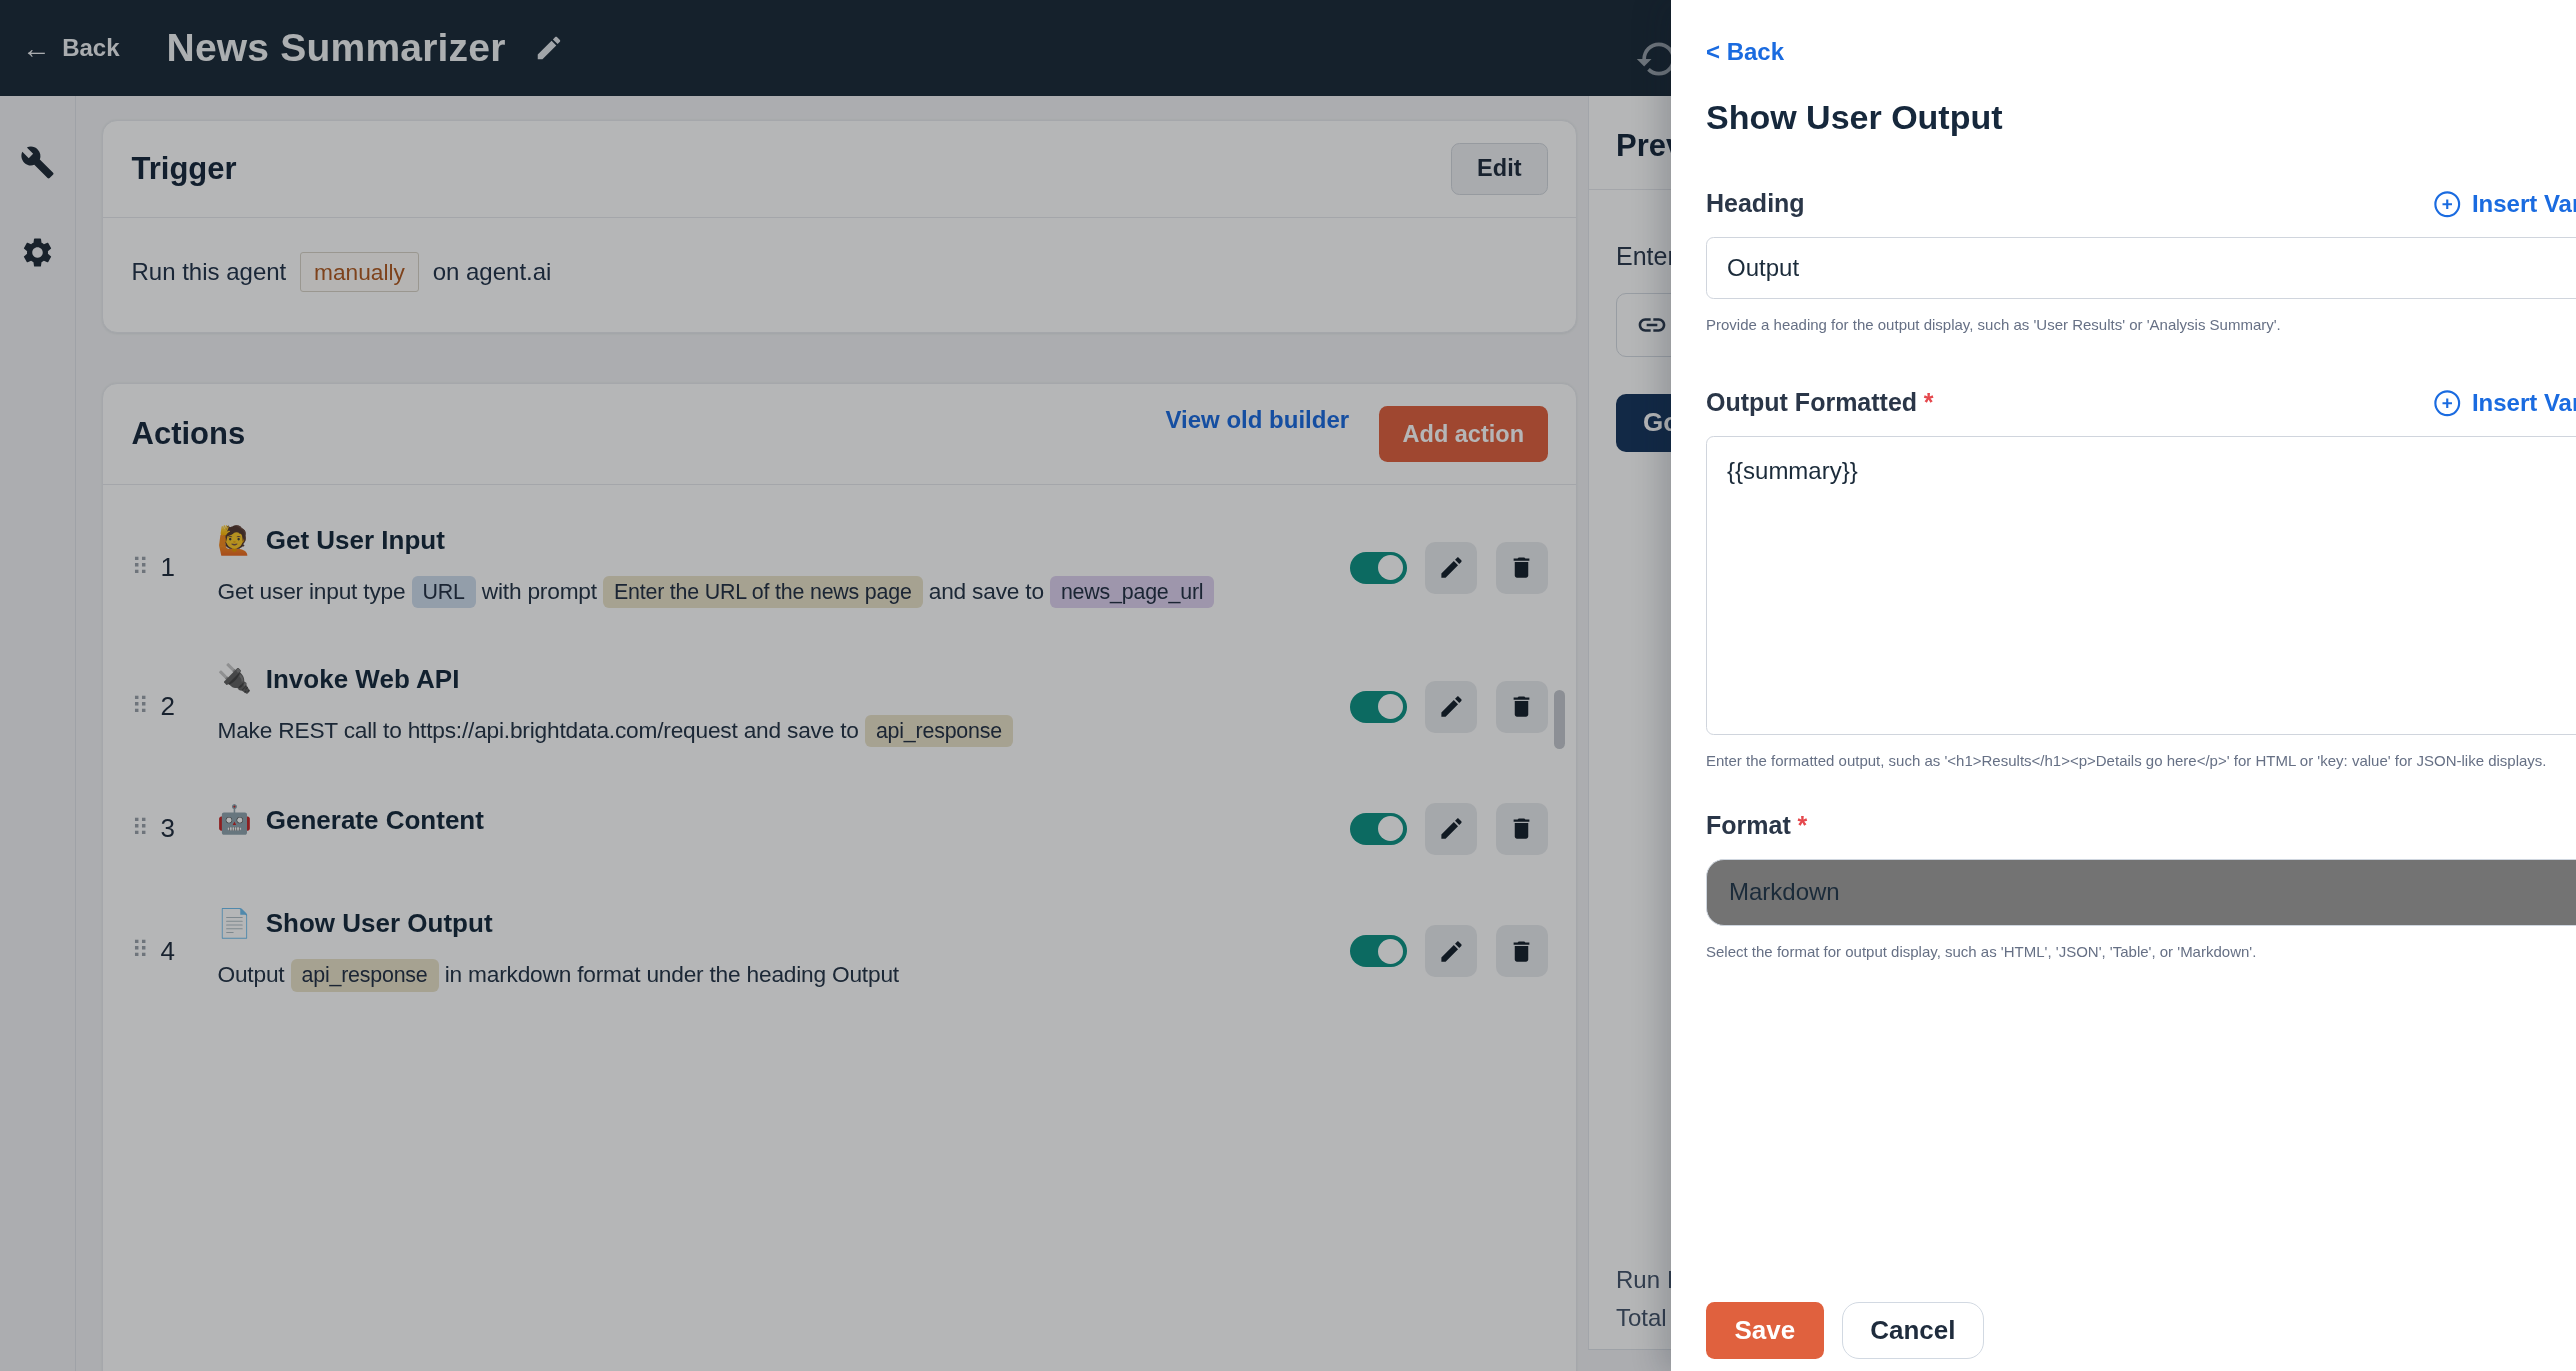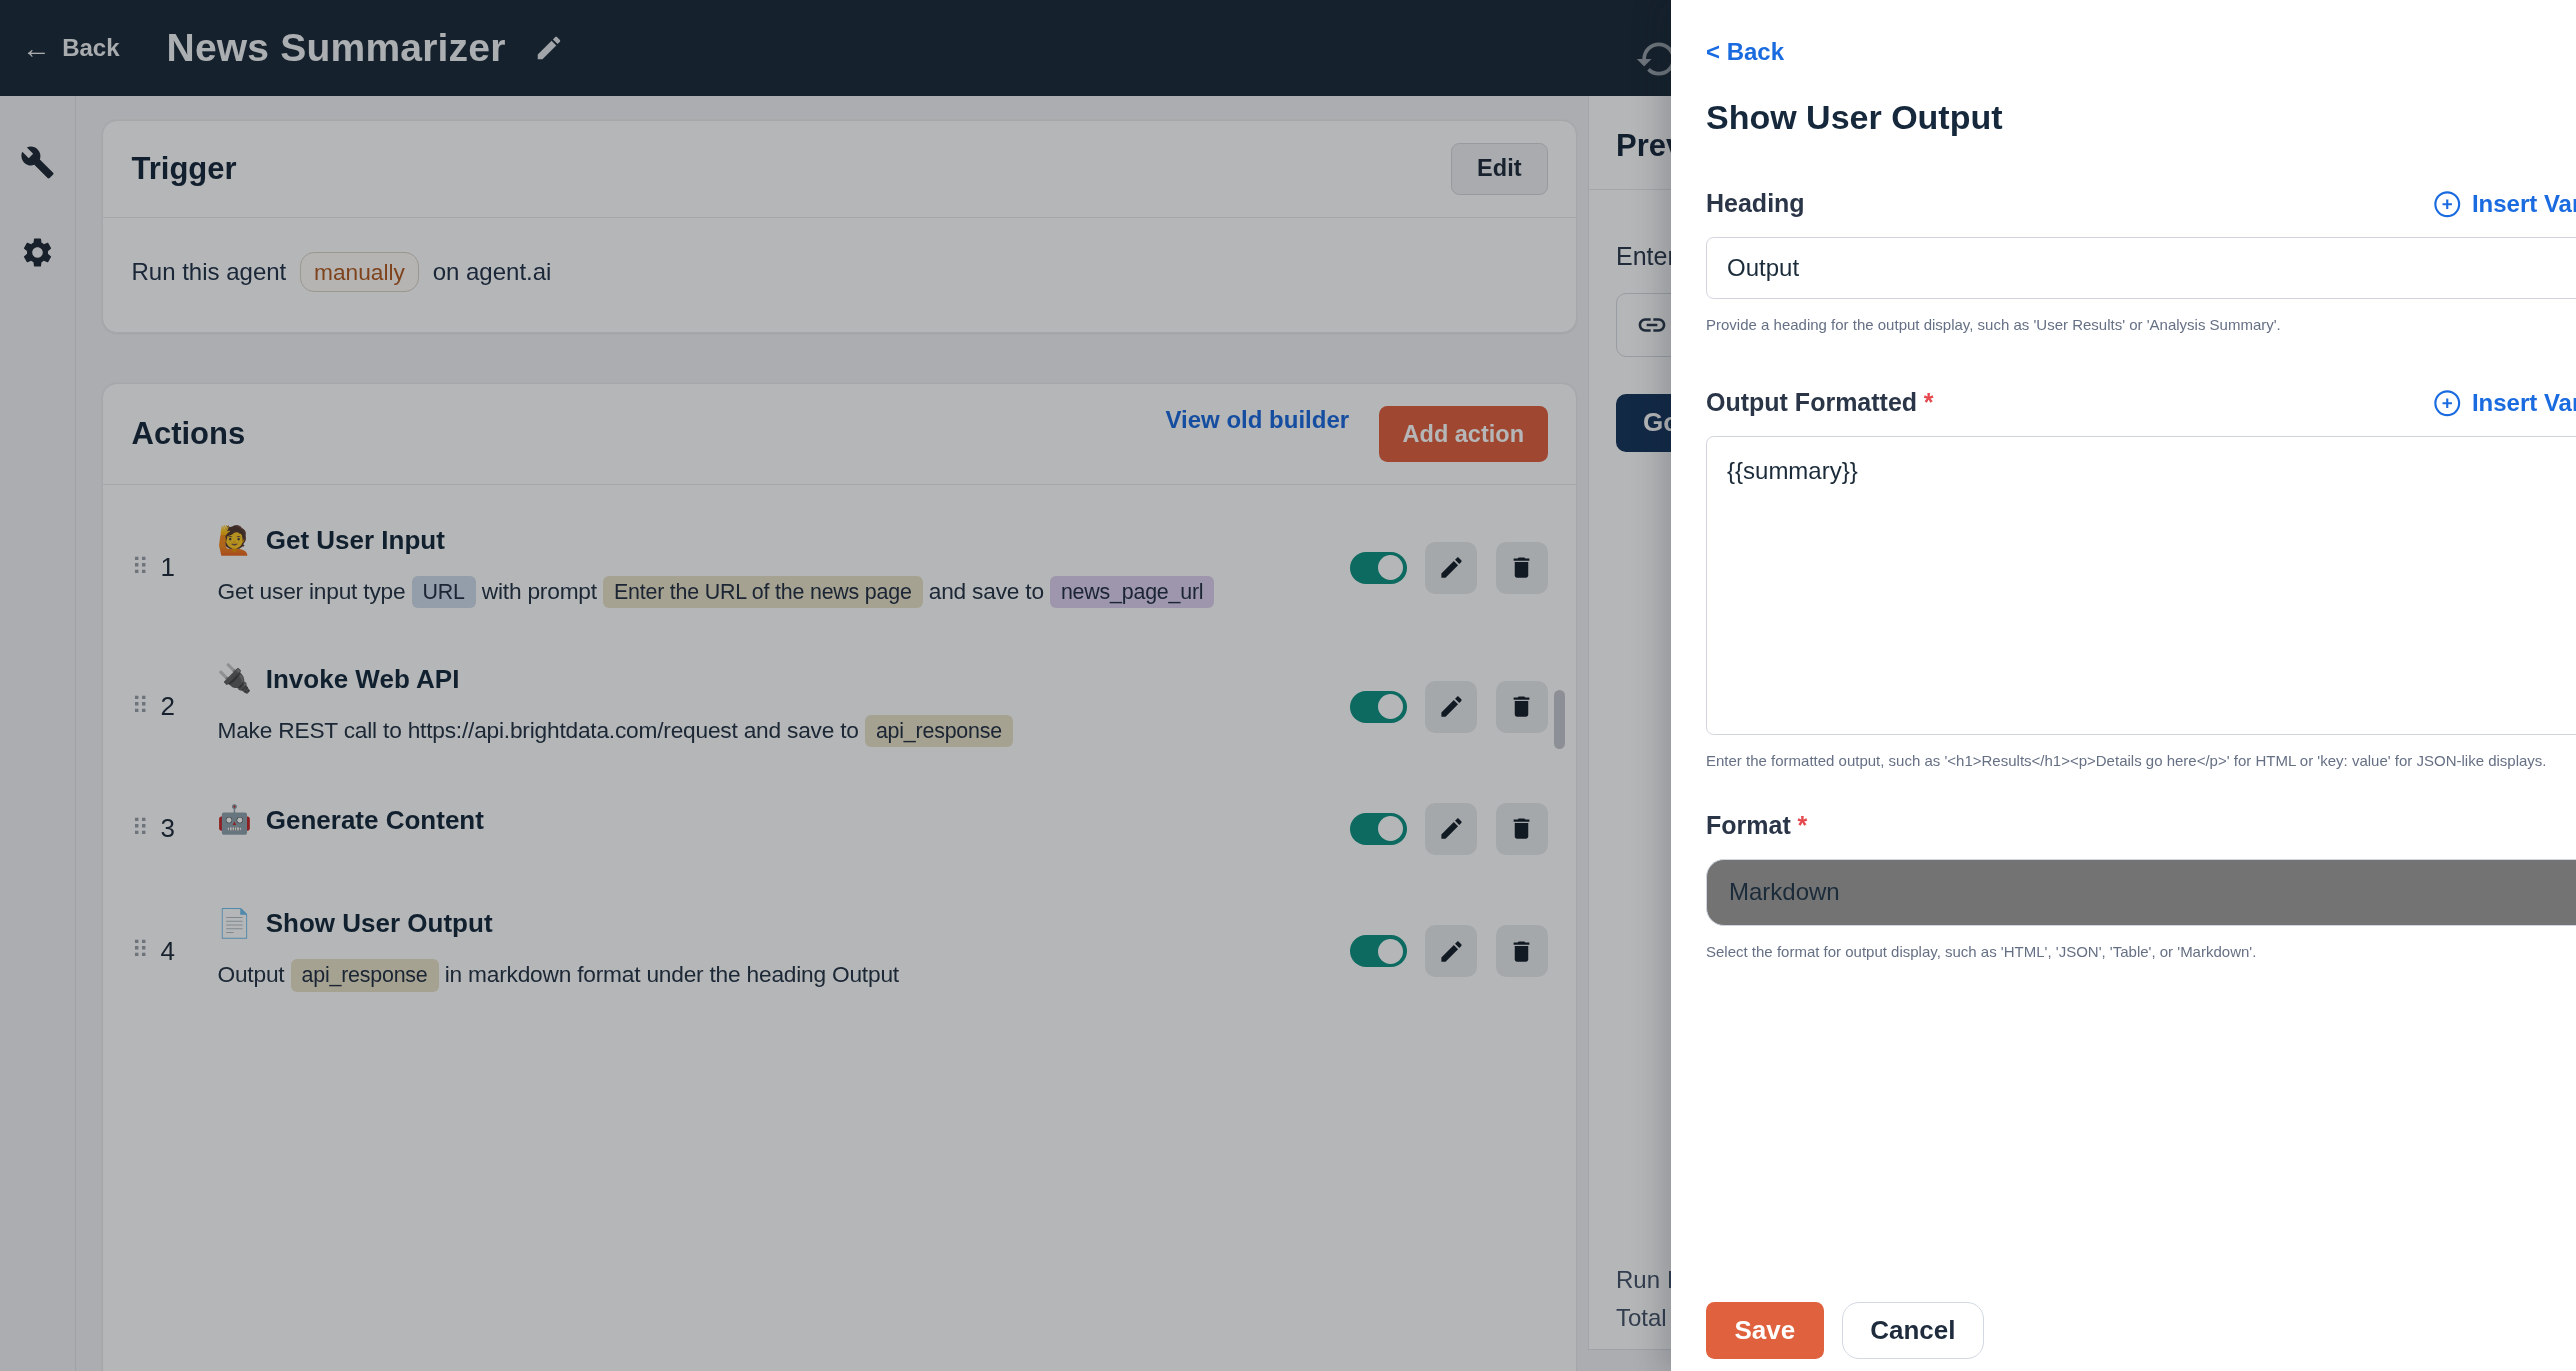--- a/index.html
+++ b/index.html
@@ -40,21 +40,21 @@
     background:#fff;border:0.8px solid #e8eaee;border-radius:15px;
     box-shadow:0 0.8px 2.5px rgba(16,24,40,.07);
     margin-left:26px;width:1475px;box-sizing:border-box;
   }
   .card-hd{display:flex;align-items:center;justify-content:space-between;padding:22px 28.5px;}
   .card-hd h2{margin:0;font-size:31px;font-weight:700;color:#16283c;}
   .divider{height:0.8px;background:#e7e9ed;}
   .trigger{margin-top:23.5px;}
   .trigger-body{padding:34px 28.5px 40px;font-size:24px;color:#22334a;display:flex;align-items:center;gap:13.4px;}
   .badge-manually{
-    border:0.8px solid #d9d3c8;border-radius:14px;padding:5.9px 13.4px;
+    border:0.8px solid #d9d3c8;border-radius:3px;padding:5.9px 13.4px;
     color:#b05a21;font-size:22.7px;background:#fffdf9;
   }
   .btn-gray{
     background:#eef0f3;border:0.8px solid #d3d7dd;border-radius:8.4px;
     font-size:23.5px;font-weight:600;color:#1f2c3d;padding:11.7px 25px;cursor:pointer;text-align:center;
   }
   .actions{margin-top:50px;min-height:1015px;}
   .hd-right{display:flex;align-items:flex-start;gap:30px;}
   .link-blue{color:var(--link-blue,#1a6be0);font-size:24px;font-weight:600;text-decoration:none;cursor:pointer;}
   .btn-orange{

